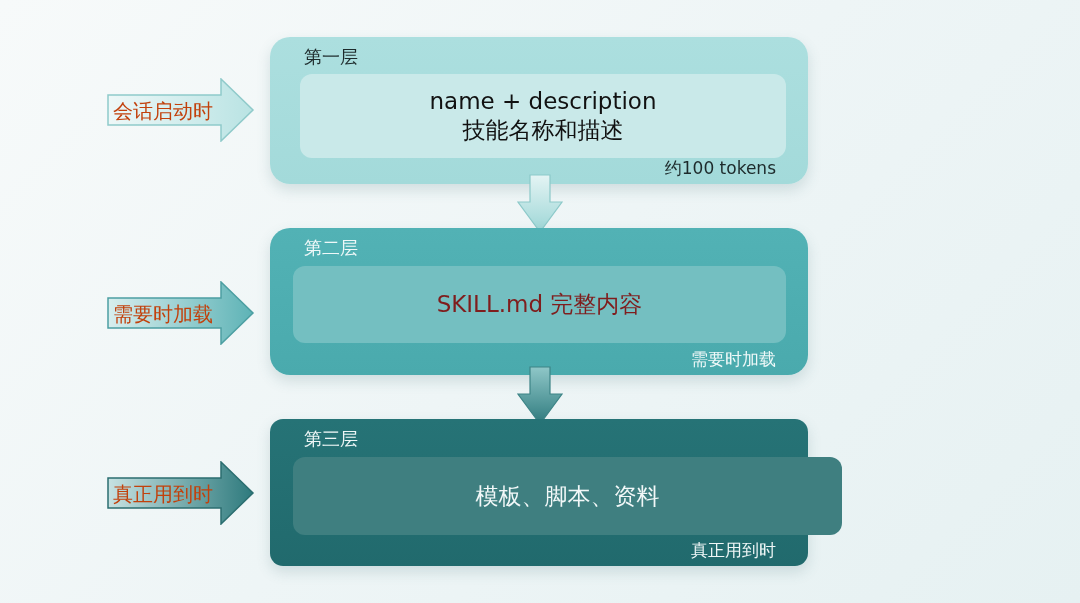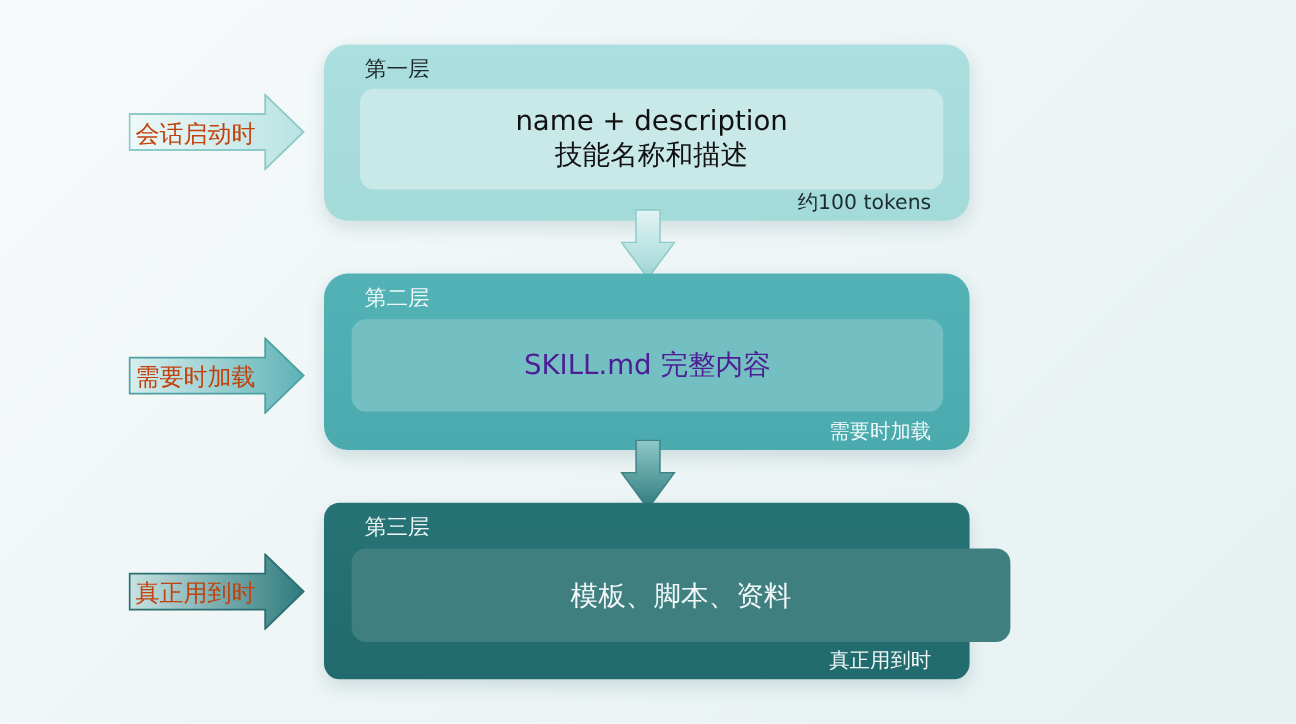--- a/index.html
+++ b/index.html
@@ -24,21 +24,21 @@
   .layer .note {
     position: absolute; right: 32px; bottom: 4px; font-size: 17px;
   }
   #layer1 { top: 37px; background: linear-gradient(180deg, #acdfdf 0%, #a3dada 100%); }
   #layer1 .title { color: #1d2a2b; }
   #layer1 .inner { left: 30px; top: 37px; width: 486px; height: 84px; background: #c9e9e9; color: #111; font-size: 23px; line-height: 29px; }
   #layer1 .note { color: #1d2a2b; }
 
   #layer2 { top: 228px; background: linear-gradient(180deg, #52b2b5 0%, #4aaaad 100%); }
   #layer2 .title { color: #eef8f8; }
-  #layer2 .inner { left: 23px; top: 38px; width: 493px; height: 77px; background: #74bfc1; color: #4c1d95; font-size: 23px; }
+  #layer2 .inner { left: 23px; top: 38px; width: 493px; height: 77px; background: #74bfc1; color: #7f1d1d; font-size: 23px; }
   #layer2 .note { color: #eef8f8; }
 
   #layer3 { top: 419px; background: linear-gradient(180deg, #267376 0%, #216a6d 100%); border-radius: 13px; }
   #layer3 .title { color: #eef6f6; }
   #layer3 .inner { left: 23px; top: 38px; width: 549px; height: 78px; background: #3f7f80; color: #f2f8f8; font-size: 23px; }
   #layer3 .note { color: #eef6f6; }
 
   .side-arrow { position: absolute; left: 107px; width: 148px; height: 64px; }
   .side-arrow svg { position: absolute; left: 0; top: 0; }
   .side-arrow .label {

